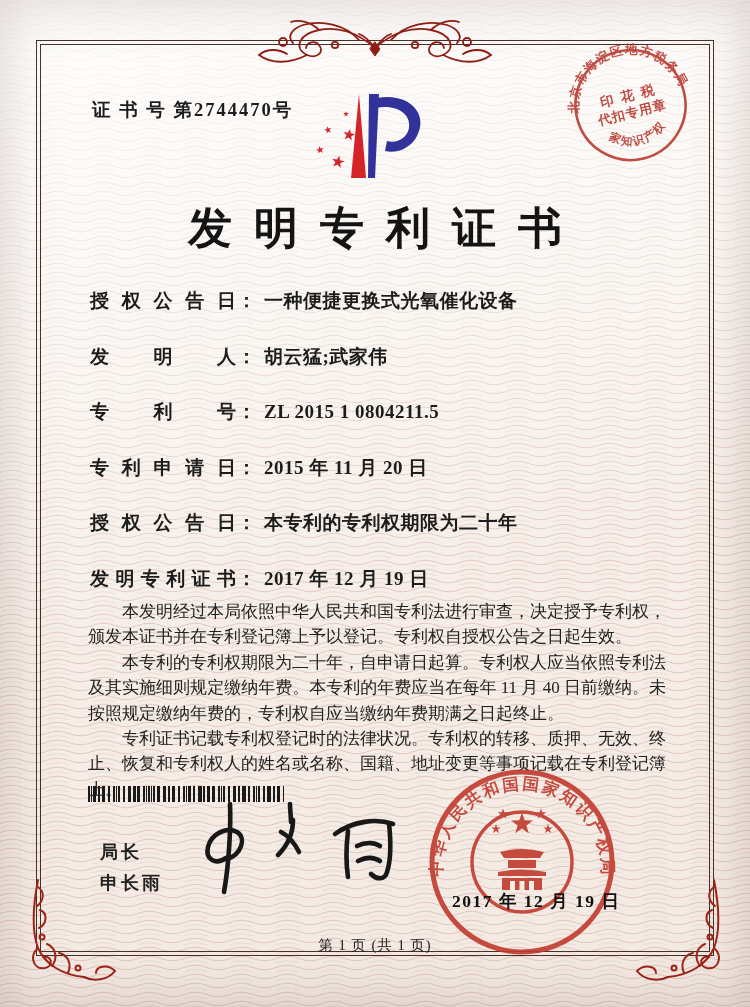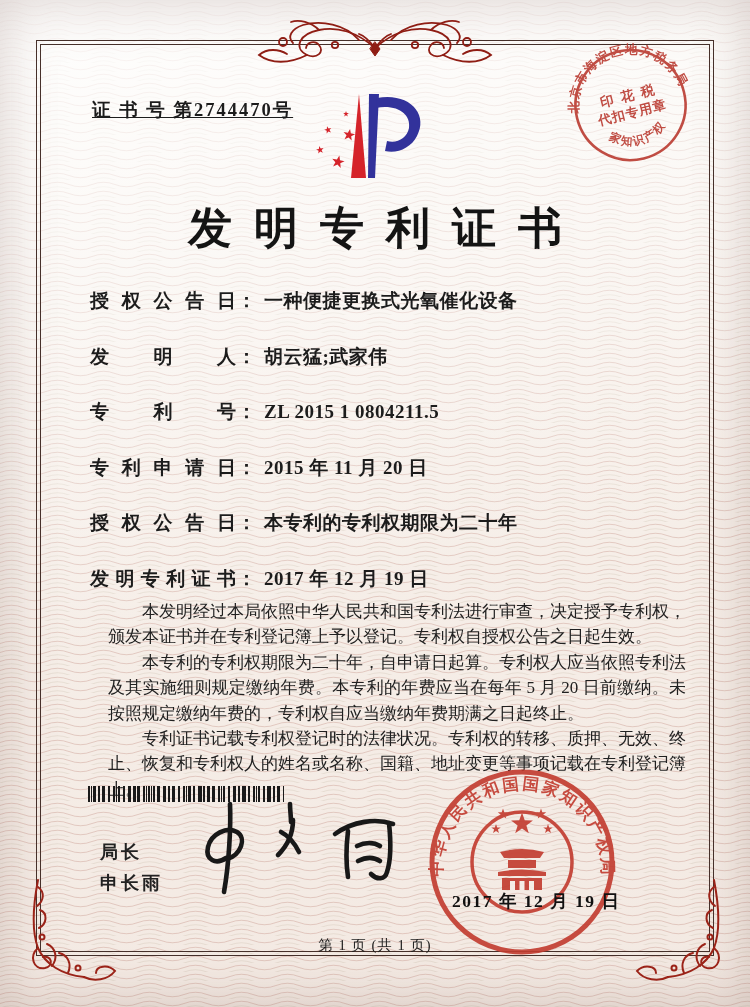--- a/index.html
+++ b/index.html
@@ -14,32 +14,32 @@
     background:linear-gradient(168deg,rgba(255,255,255,.85) 0%,rgba(255,255,255,.45) 28%,rgba(255,255,255,0) 58%);}
   .vignette{position:absolute;inset:0;z-index:1;pointer-events:none;
     box-shadow:inset 0 0 55px rgba(125,95,85,.28);}
   .frame{position:absolute;left:36px;top:40px;width:676px;height:914px;
     border:1.5px solid #46302a;z-index:2;}
   .frame-inner{position:absolute;inset:3px;border:1.5px solid #46302a;}
   .content{position:absolute;inset:0;z-index:3;}
   .ornament-top{position:absolute;left:50%;top:12px;transform:translateX(-50%);z-index:4;}
   .ornament-bl{position:absolute;left:28px;top:878px;z-index:4;}
   .ornament-br{position:absolute;right:26px;top:878px;z-index:4;transform:scaleX(-1);}
-  .cert-no{position:absolute;left:92px;top:97px;font-size:18.5px;font-weight:700;letter-spacing:2px;text-decoration:underline;}
+  .cert-no{position:absolute;left:92px;top:97px;font-size:18.5px;font-weight:700;letter-spacing:2px;}
   .tax-stamp{position:absolute;left:566px;top:42px;transform:rotate(-14deg);z-index:4;}
   .logo{position:absolute;left:50%;top:92px;transform:translateX(-50%);}
   .title{position:absolute;left:0;top:199px;width:100%;text-align:center;
     font-size:44px;font-weight:700;letter-spacing:22px;text-indent:22px;color:#141414;}
   .fields{position:absolute;left:90px;top:289px;width:575px;}
   .frow{height:55.5px;font-size:19px;font-weight:700;line-height:23px;white-space:nowrap;}
   .flabel{display:inline-block;width:146px;text-align:justify;text-align-last:justify;vertical-align:top;}
   .colon{display:inline-block;margin:0 8px 0 1px;}
   .fvalue{letter-spacing:.5px;}
   .body-text{position:absolute;left:88px;top:599px;width:578px;font-size:17px;
-    line-height:25.4px;text-align:justify;font-weight:500;color:#212121;margin-left:20px;}
+    line-height:25.4px;text-align:justify;font-weight:500;color:#212121;}
   .body-text p{margin:0;text-indent:2em;}
   .barcode{position:absolute;left:88px;top:786px;width:196px;height:16px;
     background:
       repeating-linear-gradient(90deg,#1a1a1a 0 2px,rgba(0,0,0,0) 2px 5px),
       repeating-linear-gradient(90deg,#1a1a1a 0 1px,rgba(0,0,0,0) 1px 7px),
       repeating-linear-gradient(90deg,rgba(0,0,0,0) 0 3px,#1a1a1a 3px 4px,rgba(0,0,0,0) 4px 11px);}
   .director{position:absolute;left:100px;top:837px;
     font-family:"Liberation Sans","DejaVu Sans",sans-serif;
     font-size:18px;font-weight:700;letter-spacing:3px;line-height:31px;color:#222;}
   .signature{position:absolute;left:196px;top:798px;z-index:4;}
@@ -178,21 +178,21 @@
     <div class="frow">
       <span class="flabel">授权公告日</span><span class="colon">：</span><span class="fvalue">本专利的专利权期限为二十年</span>
     </div>
     <div class="frow">
       <span class="flabel">发明专利证书</span><span class="colon">：</span><span class="fvalue">2017 年 12 月 19 日</span>
     </div>
   </div>
 
   <div class="body-text">
     <p>本发明经过本局依照中华人民共和国专利法进行审查，决定授予专利权，颁发本证书并在专利登记簿上予以登记。专利权自授权公告之日起生效。</p>
-    <p>本专利的专利权期限为二十年，自申请日起算。专利权人应当依照专利法及其实施细则规定缴纳年费。本专利的年费应当在每年 5 月 20 日前缴纳。未按照规定缴纳年费的，专利权自应当缴纳年费期满之日起终止。</p>
+    <p>本专利的专利权期限为二十年，自申请日起算。专利权人应当依照专利法及其实施细则规定缴纳年费。本专利的年费应当在每年 11 月 40 日前缴纳。未按照规定缴纳年费的，专利权自应当缴纳年费期满之日起终止。</p>
     <p>专利证书记载专利权登记时的法律状况。专利权的转移、质押、无效、终止、恢复和专利权人的姓名或名称、国籍、地址变更等事项记载在专利登记簿上。</p>
   </div>
 
   <div class="barcode"></div>
 
   <div class="director">
     <div>局长</div>
     <div>申长雨</div>
   </div>
 

